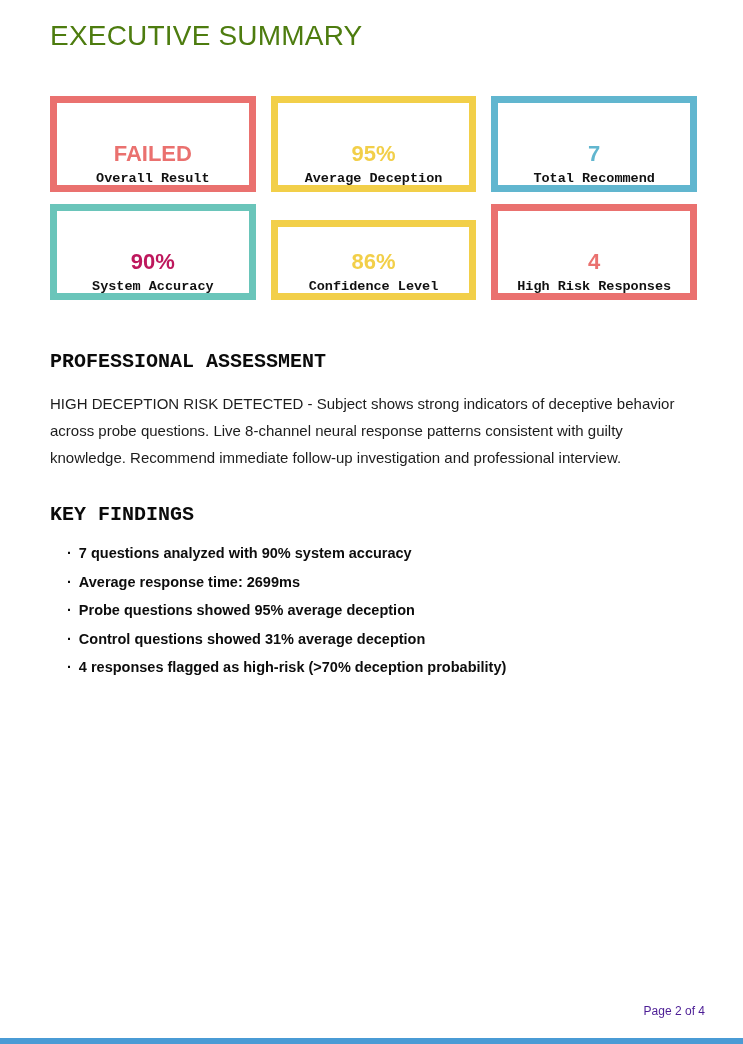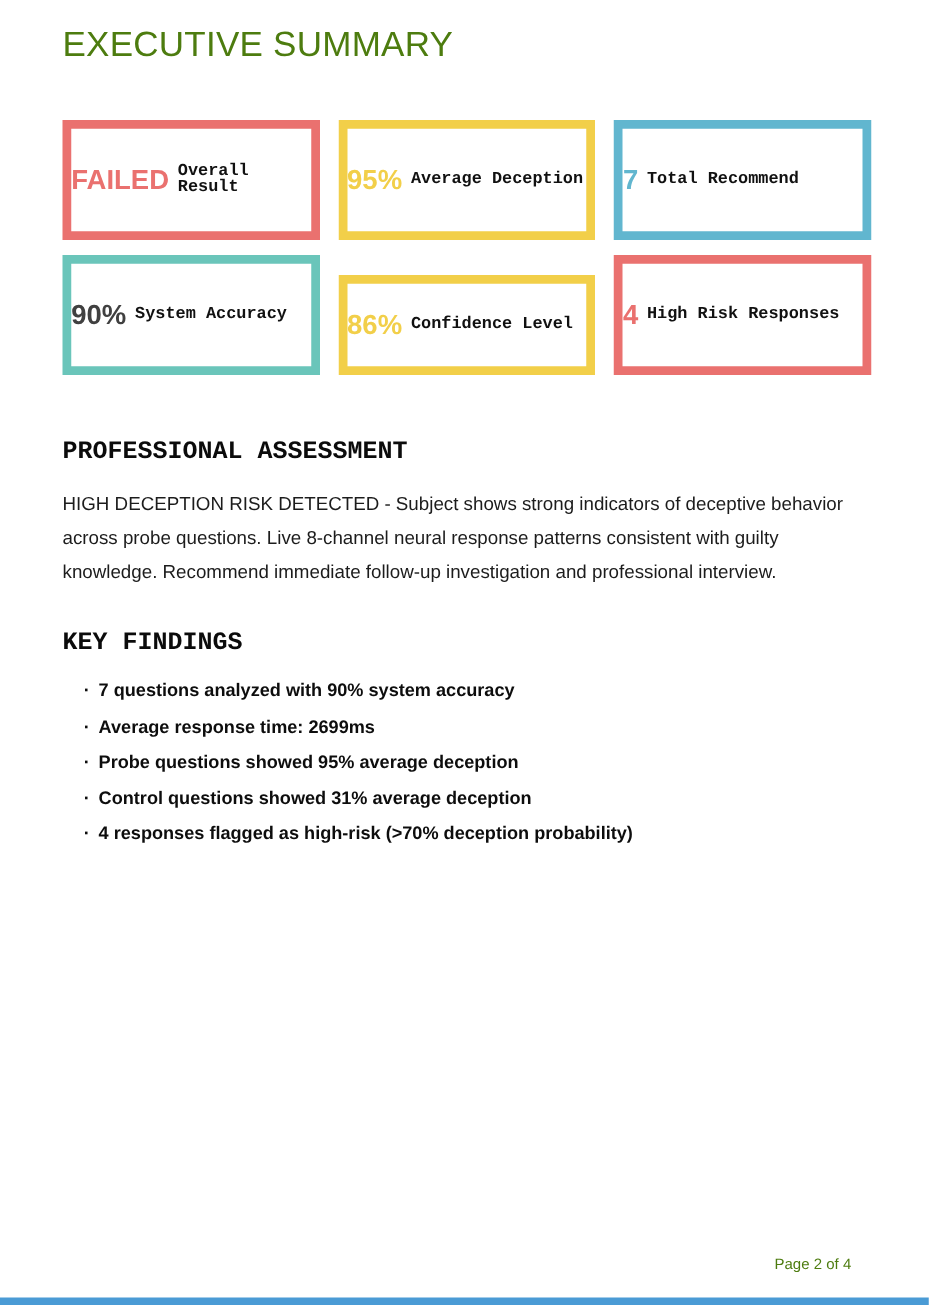--- a/index.html
+++ b/index.html
@@ -26,23 +26,23 @@
     margin-top: 44px;
     display: grid;
     grid-template-columns: repeat(3, 1fr);
     gap: 12px 15px;
     grid-auto-rows: 96px;
   }
   .stat-card {
     border: 7px solid #cccccc;
     background: #ffffff;
     display: flex;
-    flex-direction: row;
+    flex-direction: column;
     align-items: center;
-    justify-content: flex-start;
+    justify-content: flex-end;
     gap: 7px;
   }
   .stat-value {
     font-size: 22px;
     font-weight: 700;
     line-height: 1;
   }
   .stat-label {
     font-size: 13.5px;
     font-weight: 700;
@@ -82,24 +82,24 @@
     display: flex;
     align-items: baseline;
   }
   .bullet-dot {
     font-weight: 700;
     margin-right: 7px;
   }
 
   .page-footer {
     position: absolute;
-    right: 62px;
+    right: 38px;
     bottom: 26px;
     font-size: 12px;
-    color: #4d7c0f;
+    color: #4c1d95;
     font-weight: 400;
   }
   .footer-bar {
     position: absolute;
     left: 0; right: 0; bottom: 0;
     height: 6px;
     background: #4a9bd5;
   }
 </style>
 </head>
@@ -117,21 +117,21 @@
       </div>
       <div class="stat-card" style="border-color: rgb(242, 207, 73);">
         <div class="stat-value" style="color: rgb(242, 207, 73);">95%</div>
         <div class="stat-label">Average Deception</div>
       </div>
       <div class="stat-card" style="border-color: rgb(97, 182, 207);">
         <div class="stat-value" style="color: rgb(97, 182, 207);">7</div>
         <div class="stat-label">Total Recommend</div>
       </div>
       <div class="stat-card" style="border-color: rgb(106, 197, 186);">
-        <div class="stat-value" style="color: #404040;">90%</div>
+        <div class="stat-value" style="color: #be185d;">90%</div>
         <div class="stat-label">System Accuracy</div>
       </div>
       <div class="stat-card" style="border-color: rgb(242, 207, 73); margin-top: 16px;">
         <div class="stat-value" style="color: rgb(242, 207, 73);">86%</div>
         <div class="stat-label">Confidence Level</div>
       </div>
       <div class="stat-card" style="border-color: rgb(234, 113, 111);">
         <div class="stat-value" style="color: rgb(234, 113, 111);">4</div>
         <div class="stat-label">High Risk Responses</div>
       </div>

